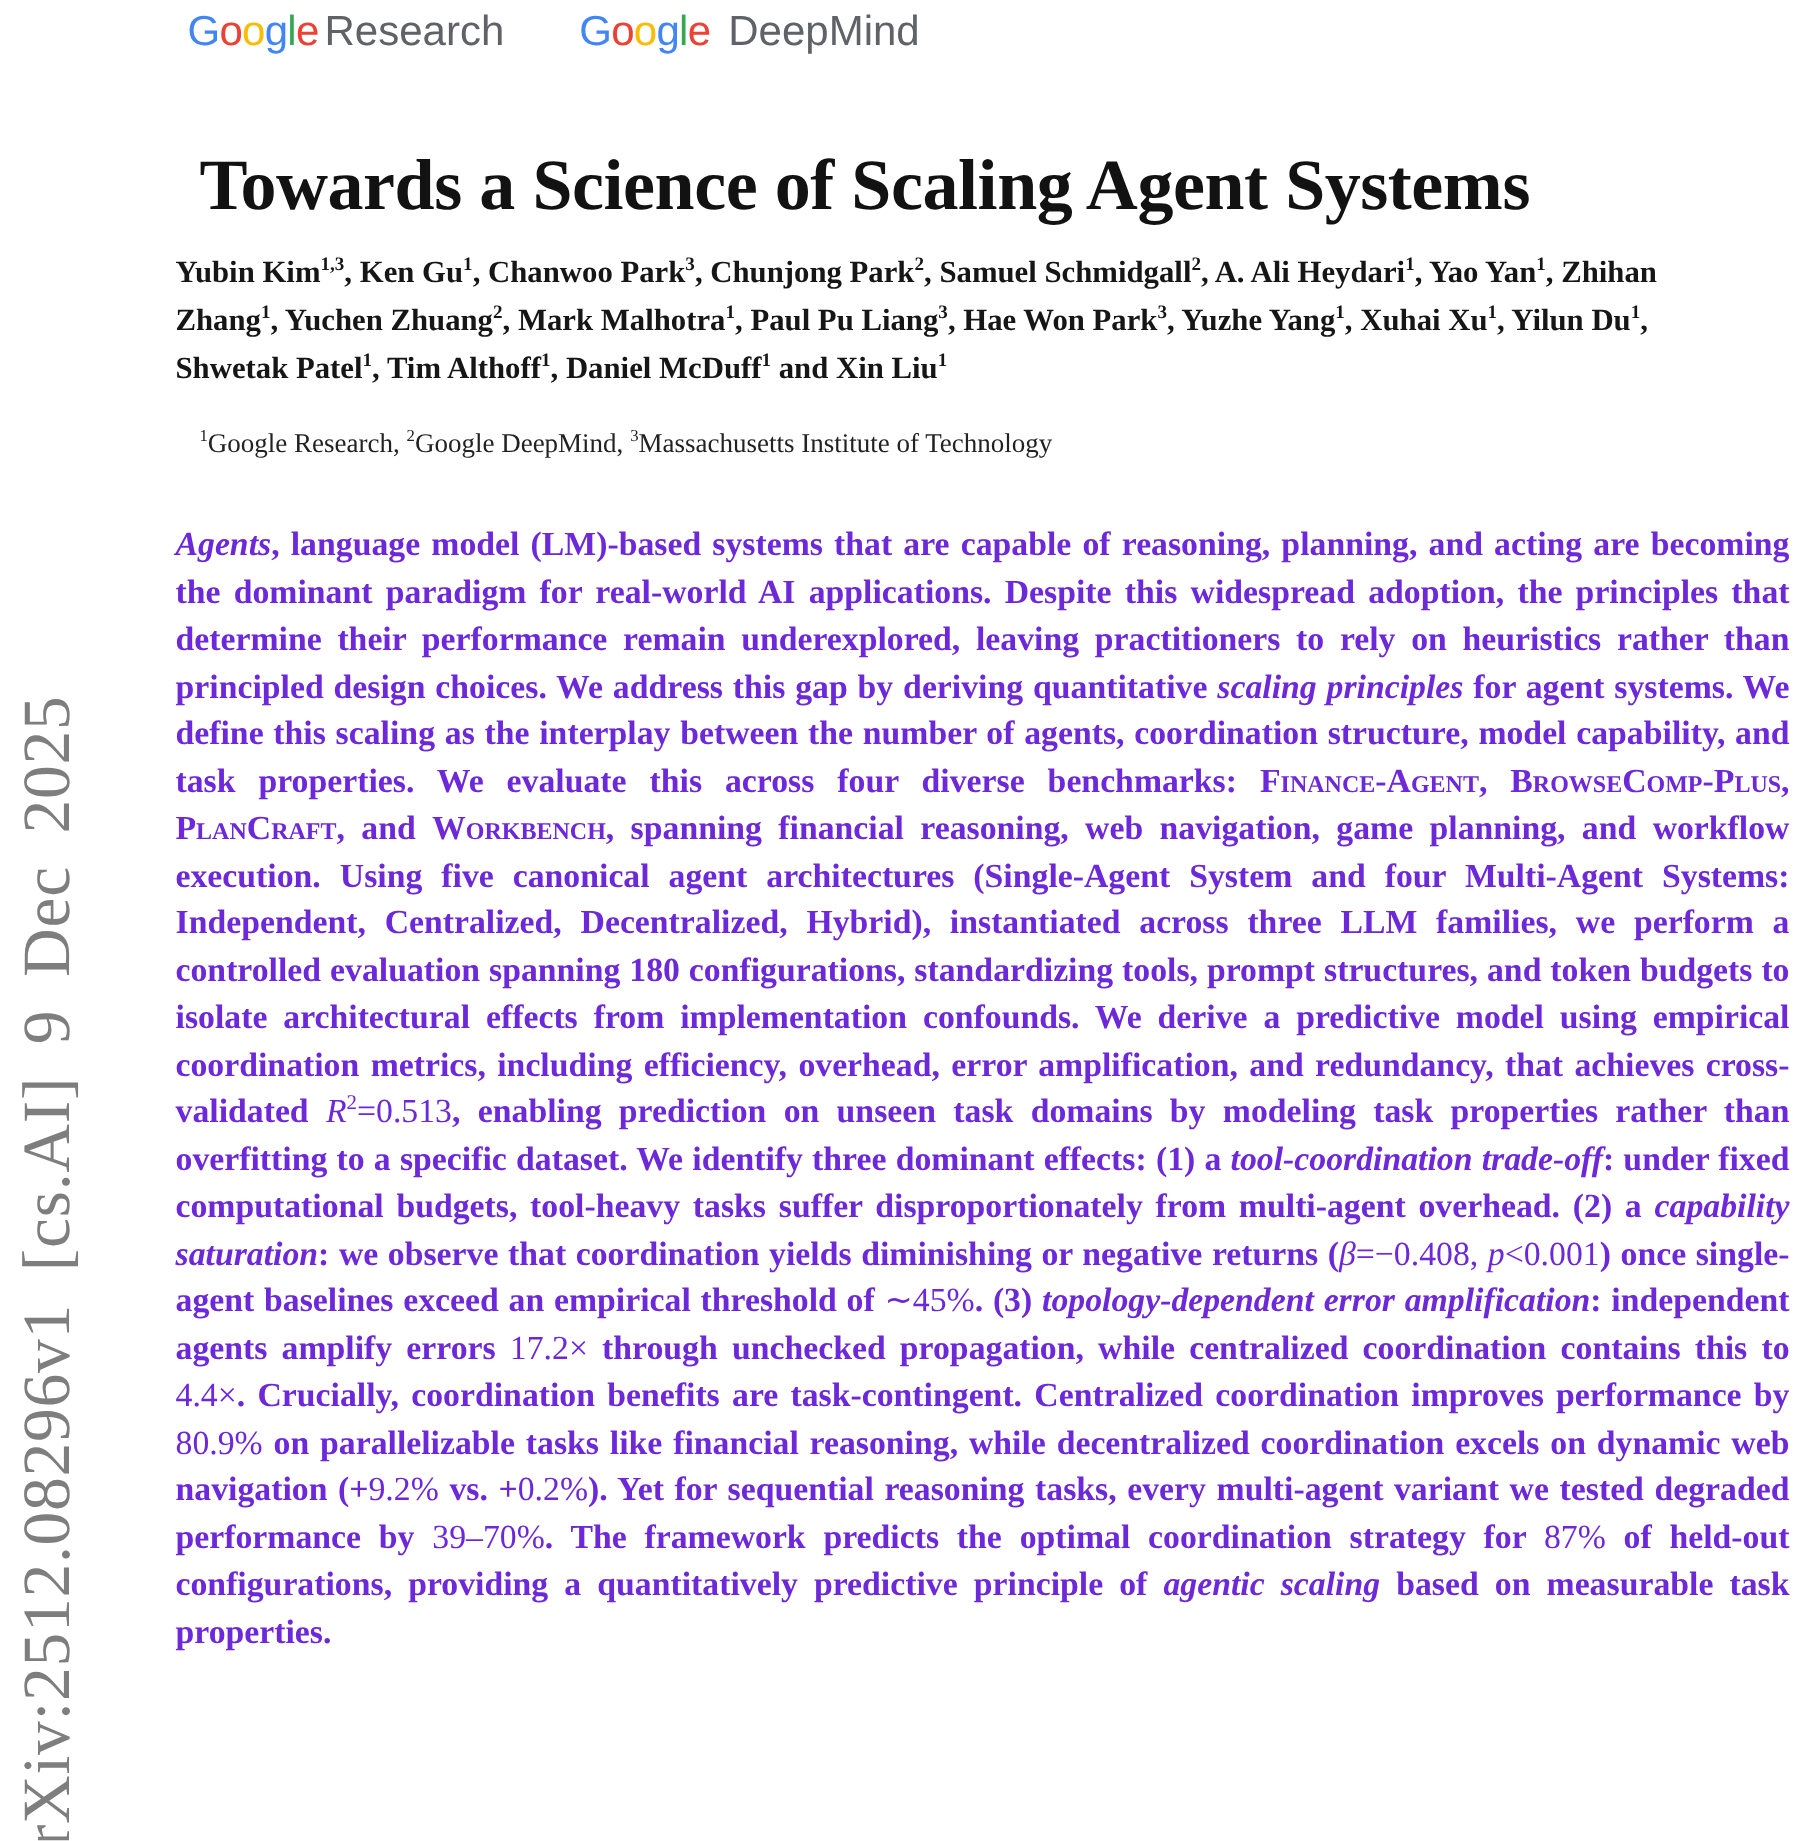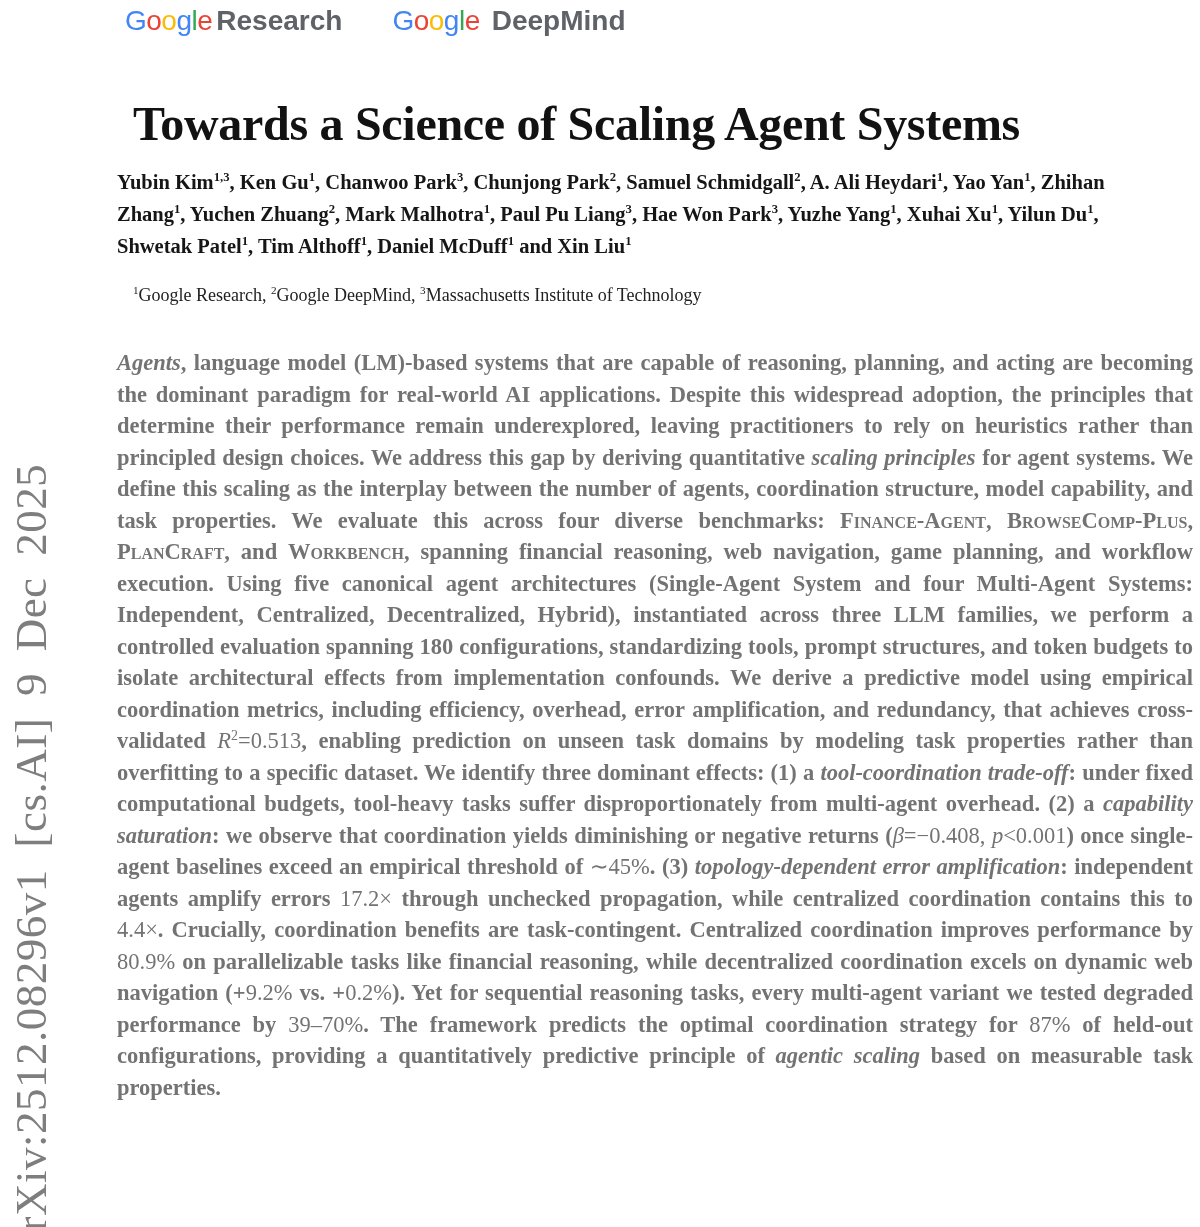--- a/index.html
+++ b/index.html
@@ -34,21 +34,21 @@
     position: absolute;
     left: 125px;
     top: 5px;
     display: flex;
     gap: 50px;
     align-items: baseline;
     font-family: "Liberation Sans", sans-serif;
     font-size: 28px;
   }
   .logo { font-weight: 500; letter-spacing: -0.5px; white-space: nowrap; }
-  .logo .logo-suffix { font-weight: 700; letter-spacing: 0; margin-left: 4px; }
+  .logo .logo-suffix { font-weight: 400; letter-spacing: 0; margin-left: 4px; }
 
   
   .title {
     position: absolute;
     left: 117px;
     top: 80px;
     margin: 16px;
     width: 1076px;
     font-size: 48px;
     line-height: 56px;
@@ -86,21 +86,21 @@
   
   .abstract {
     position: absolute;
     left: 117px;
     top: 347px;
     width: 1076px;
     font-size: 22.5px;
     line-height: 31.5px;
     font-weight: 600;
     text-align: justify;
-    color: #737373;
+    color: #6d28d9;
   }
 
   .seg-i  { font-style: italic; }
   .seg-sc { font-variant: small-caps; }
   .seg-m  { font-style: italic; font-weight: 400; }
   .seg-num { font-weight: 400; }
   .seg-sup { vertical-align: super; font-size: 0.62em; line-height: 0; text-align: right; }
 </style>
 </head>
 <body>

